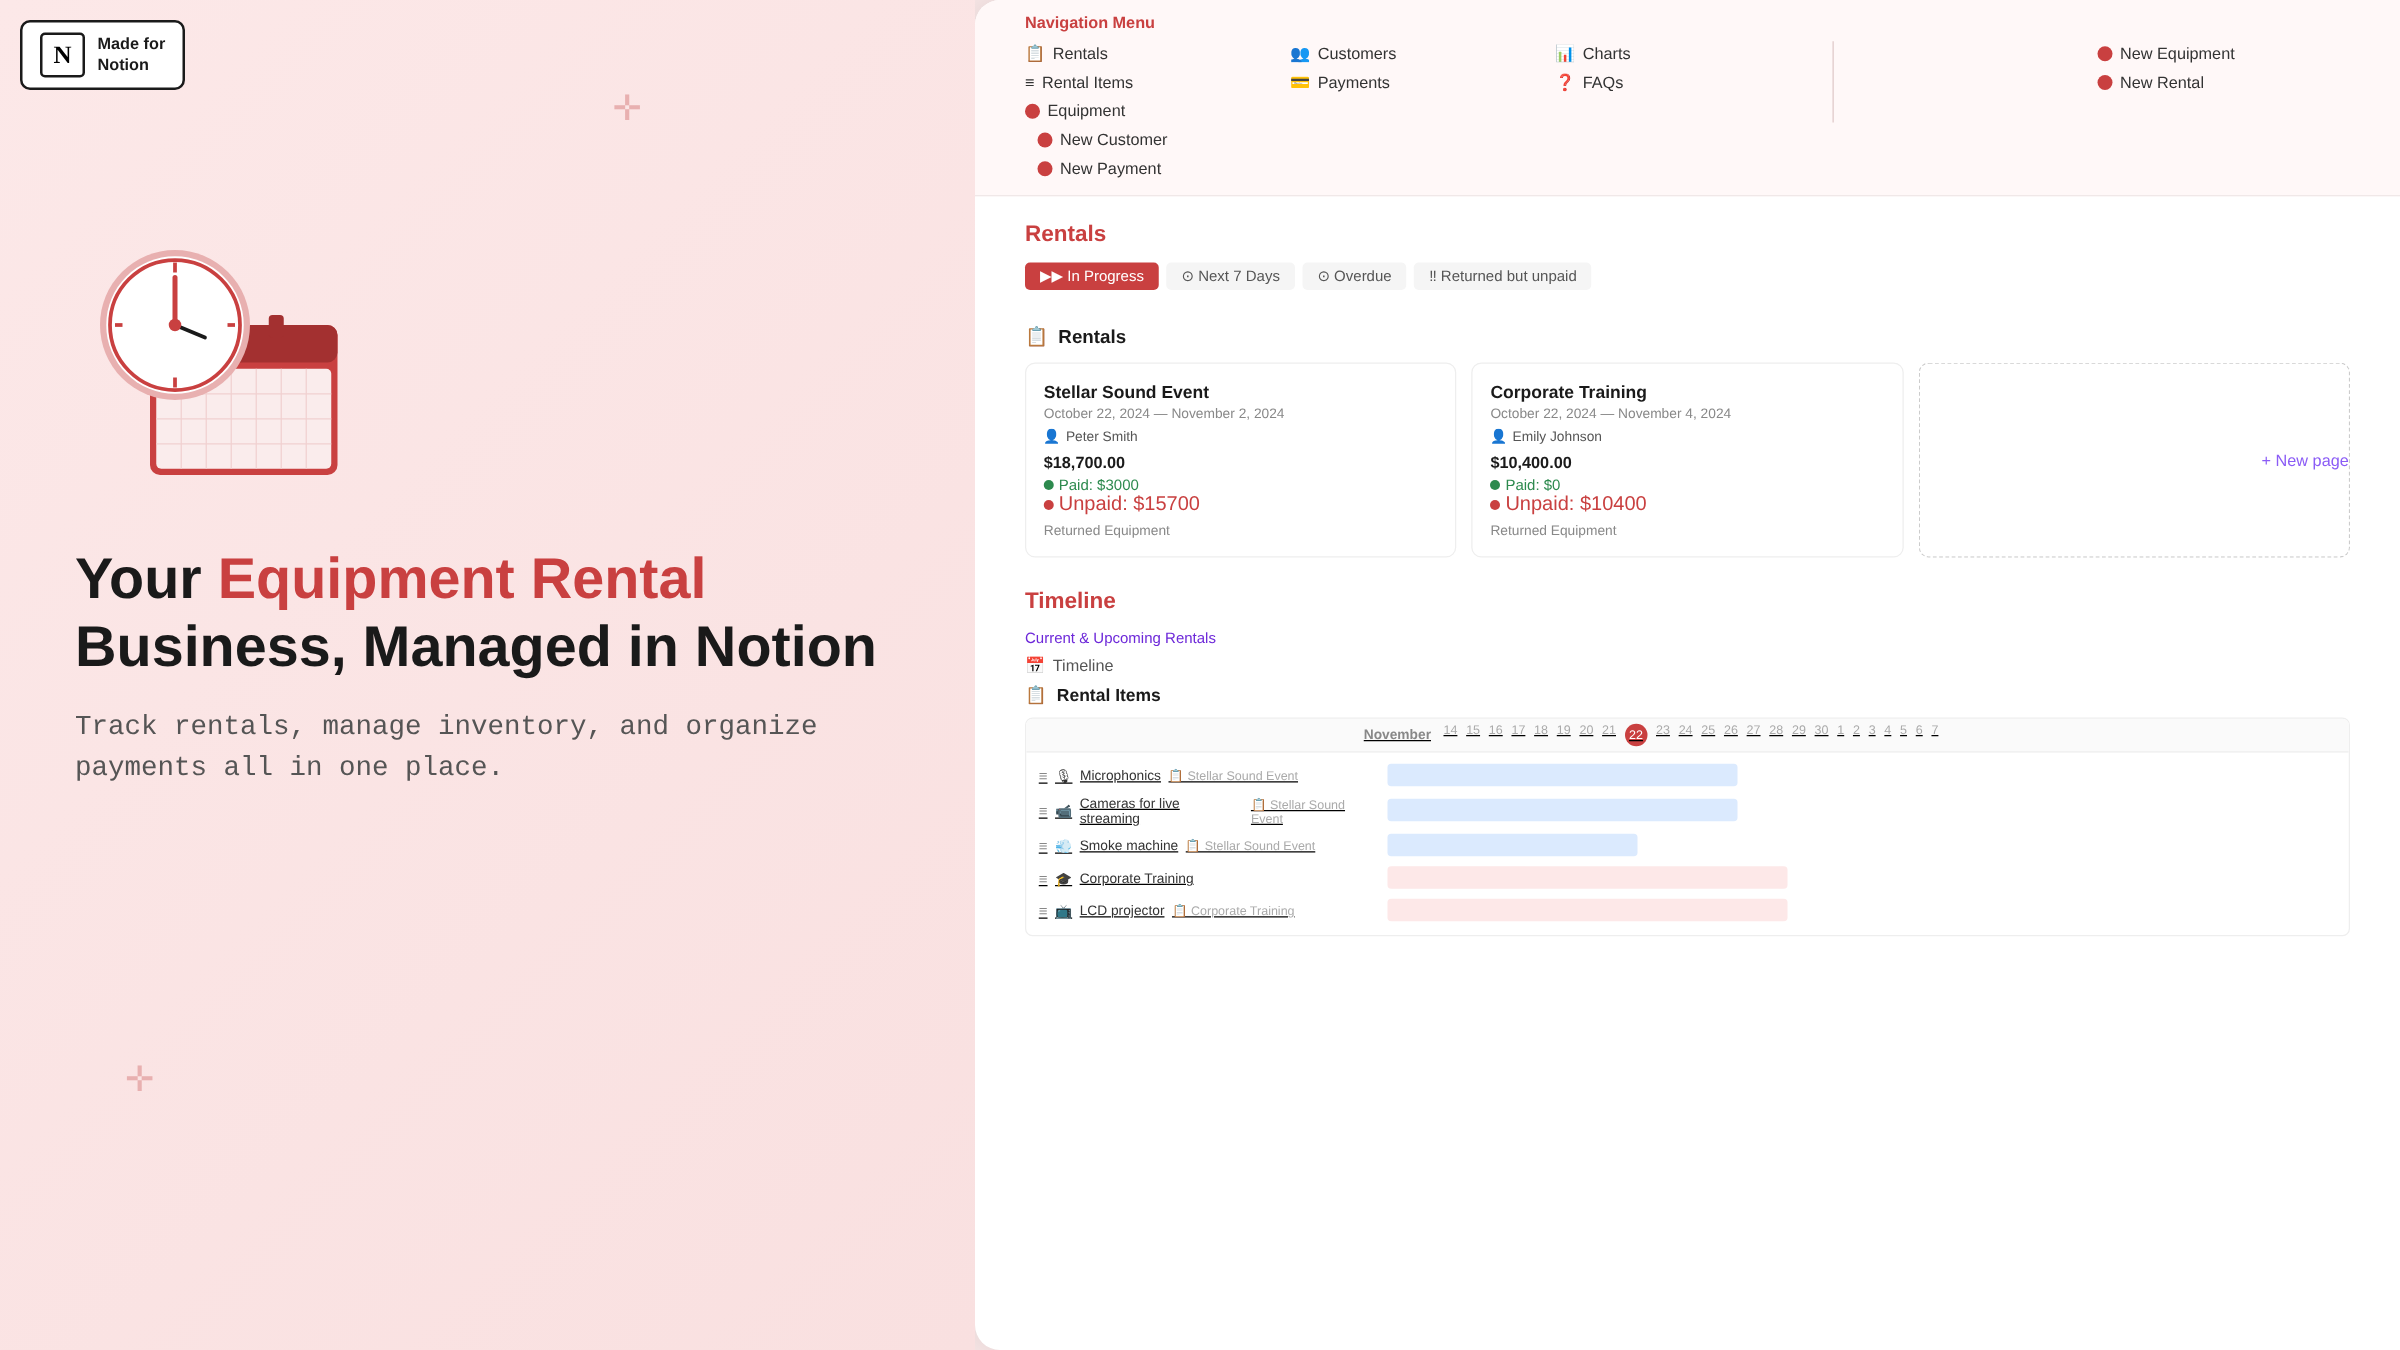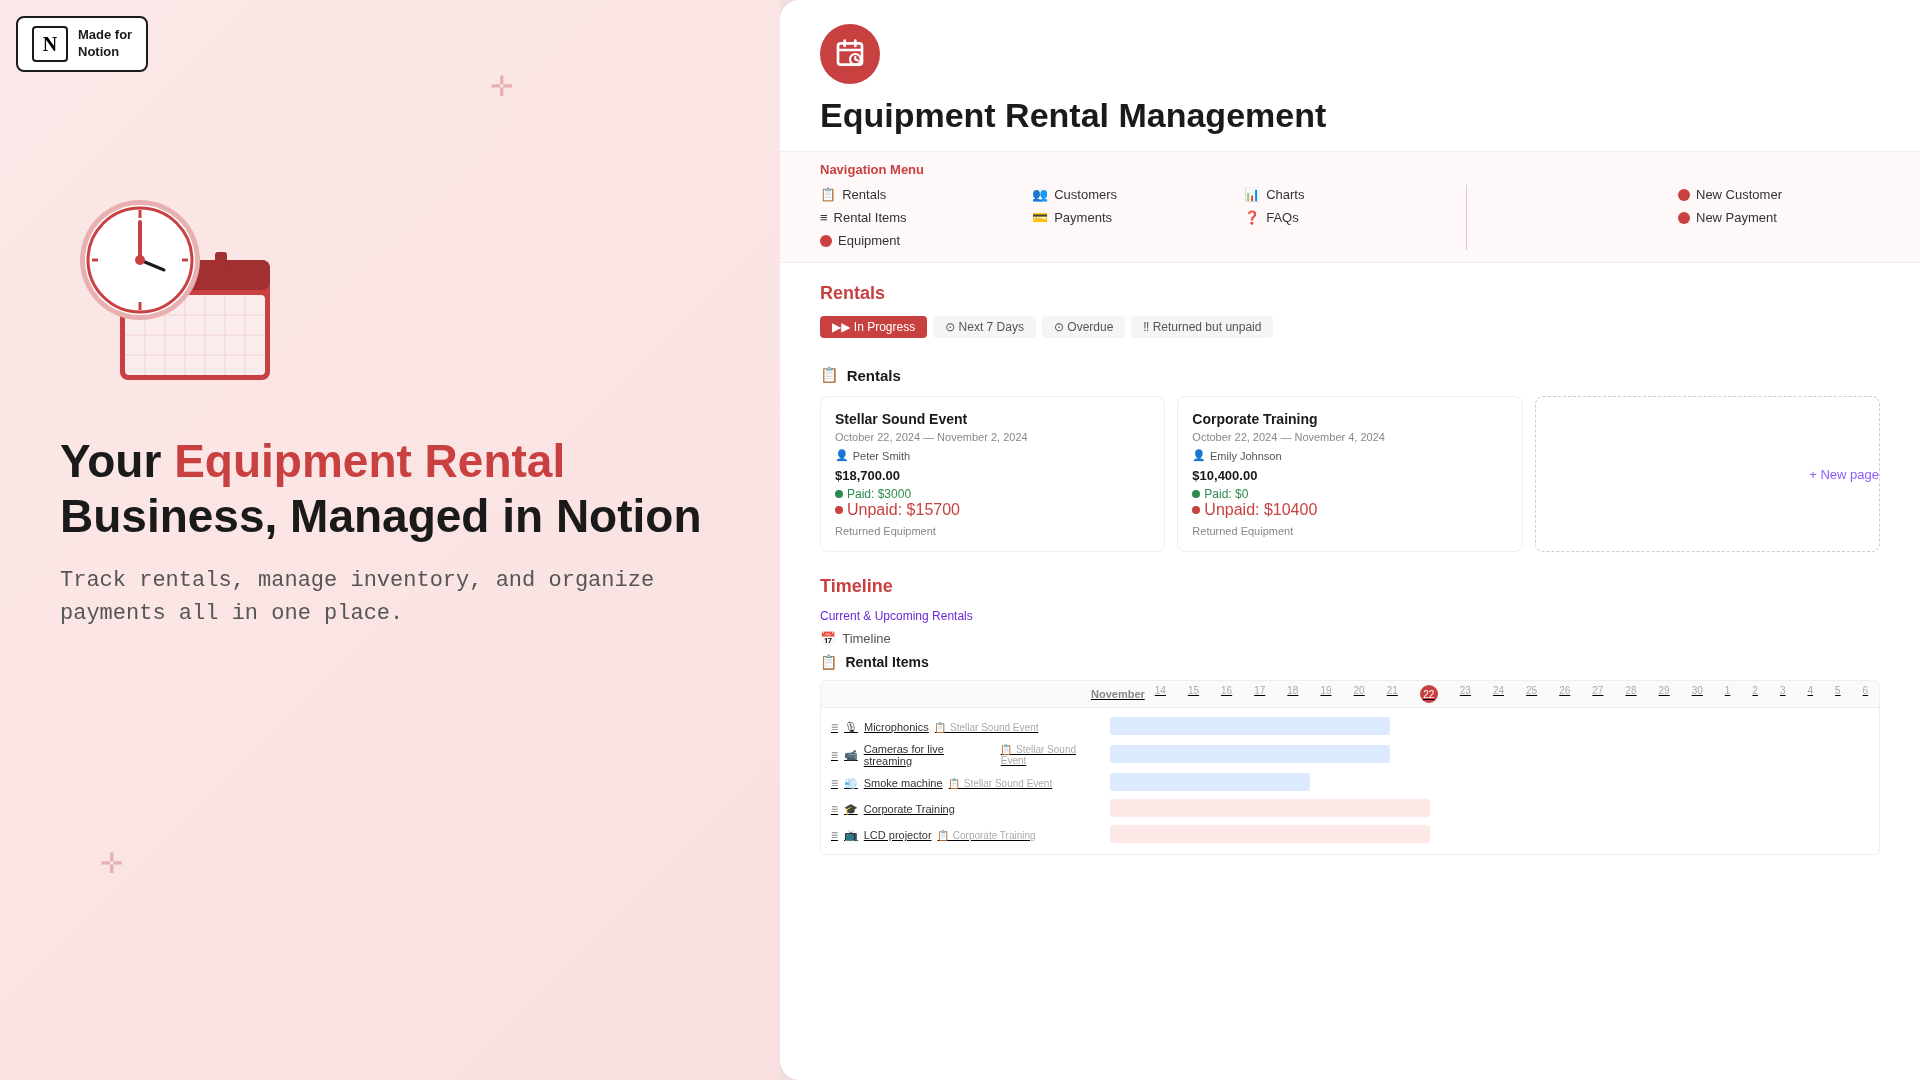--- a/index.html
+++ b/index.html
@@ -498,35 +498,20 @@
     <div class="hero-title">
       <span>Your </span><span class="highlight">Equipment Rental</span><br>
       Business, Managed in Notion
     </div>
     <div class="hero-subtitle">Track rentals, manage inventory, and organize payments all in one place.</div>
   </div>
 </div>
 
 <div class="right-panel">
 
-  <div class="notion-header">
-
-    <div class="page-icon-circle">
-      <svg viewBox="0 0 24 24" xmlns="http://www.w3.org/2000/svg">
-        <rect x="3" y="4" width="18" height="16" rx="2" fill="none" stroke="white" stroke-width="2"></rect>
-        <line x1="8" y1="2" x2="8" y2="6" stroke="white" stroke-width="2" stroke-linecap="round"></line>
-        <line x1="16" y1="2" x2="16" y2="6" stroke="white" stroke-width="2" stroke-linecap="round"></line>
-        <line x1="3" y1="9" x2="21" y2="9" stroke="white" stroke-width="2"></line>
-        <circle cx="16" cy="16" r="4" fill="none" stroke="white" stroke-width="1.5"></circle>
-        <line x1="16" y1="14" x2="16" y2="16" stroke="white" stroke-width="1.5" stroke-linecap="round"></line>
-        <line x1="16" y1="16" x2="18" y2="17" stroke="white" stroke-width="1.5" stroke-linecap="round"></line>
-      </svg>
-    </div>
-    <h1 class="page-title">Equipment Rental Management</h1>
-  </div>
 
   <div class="nav-section">
     <div class="nav-section-label">Navigation Menu</div>
     <div class="nav-grid">
 
       <div class="nav-col">
         <div class="nav-item">
           <span class="nav-icon">📋</span>
           <span>Rentals</span>
         </div>
@@ -557,20 +542,30 @@
           <span>Charts</span>
         </div>
         <div class="nav-item">
           <span class="nav-icon">❓</span>
           <span>FAQs</span>
         </div>
       </div>
 
       <div class="nav-divider"></div>
 
+      <div class="nav-col" style="margin-left:10px">
+        <div class="nav-item">
+          <span class="nav-dot"></span>
+          <span>New Equipment</span>
+        </div>
+        <div class="nav-item">
+          <span class="nav-dot"></span>
+          <span>New Rental</span>
+        </div>
+      </div>
 
       <div class="nav-col" style="margin-left:10px">
         <div class="nav-item">
           <span class="nav-dot"></span>
           <span>New Customer</span>
         </div>
         <div class="nav-item">
           <span class="nav-dot"></span>
           <span>New Payment</span>
         </div>
@@ -663,21 +658,21 @@
         <span>📋</span>
         <span>Rental Items</span>
       </div>
 
       <div class="timeline-chart">
 
         <div class="timeline-months-row">
           <div style="width:260px; flex-shrink:0; font-size:11px; color:#666;"></div>
           <div style="display:flex; align-items:center; gap:2px; flex:1;">
             <span style="font-size:11px; font-weight:600; color:#888; margin-right:8px;">November</span>
-            <div style="display:flex; gap:22px; font-size:10px; color:#aaa;justify-content:space-between;">
+            <div style="display:flex; gap:7px; font-size:10px; color:#aaa;justify-content:space-between;">
               <span>14</span>
                 <span>15</span>
                 <span>16</span>
               <span>17</span>
                 <span>18</span>
                 <span>19</span>
               <span>20</span>
                 <span>21</span>
               <span class="timeline-date-today">22</span>
               <span>23</span>

